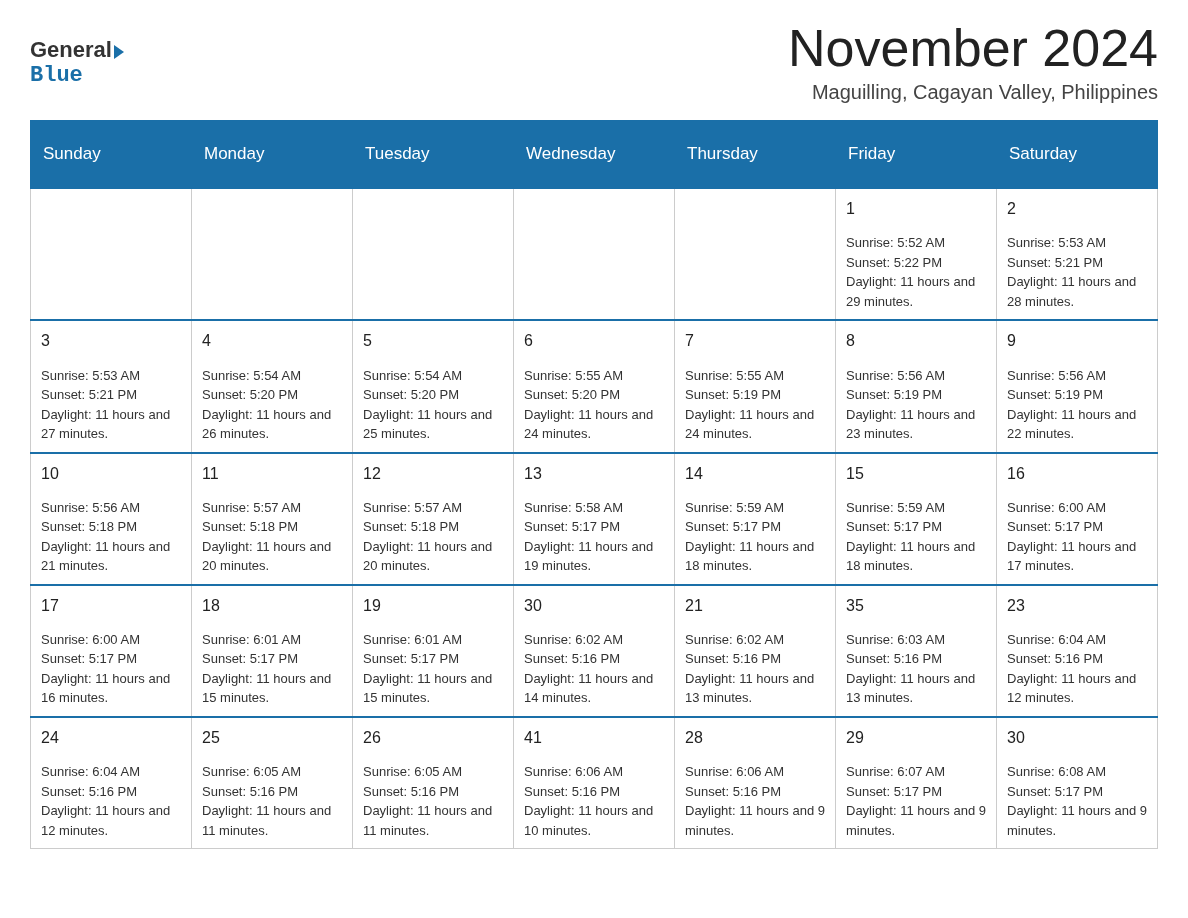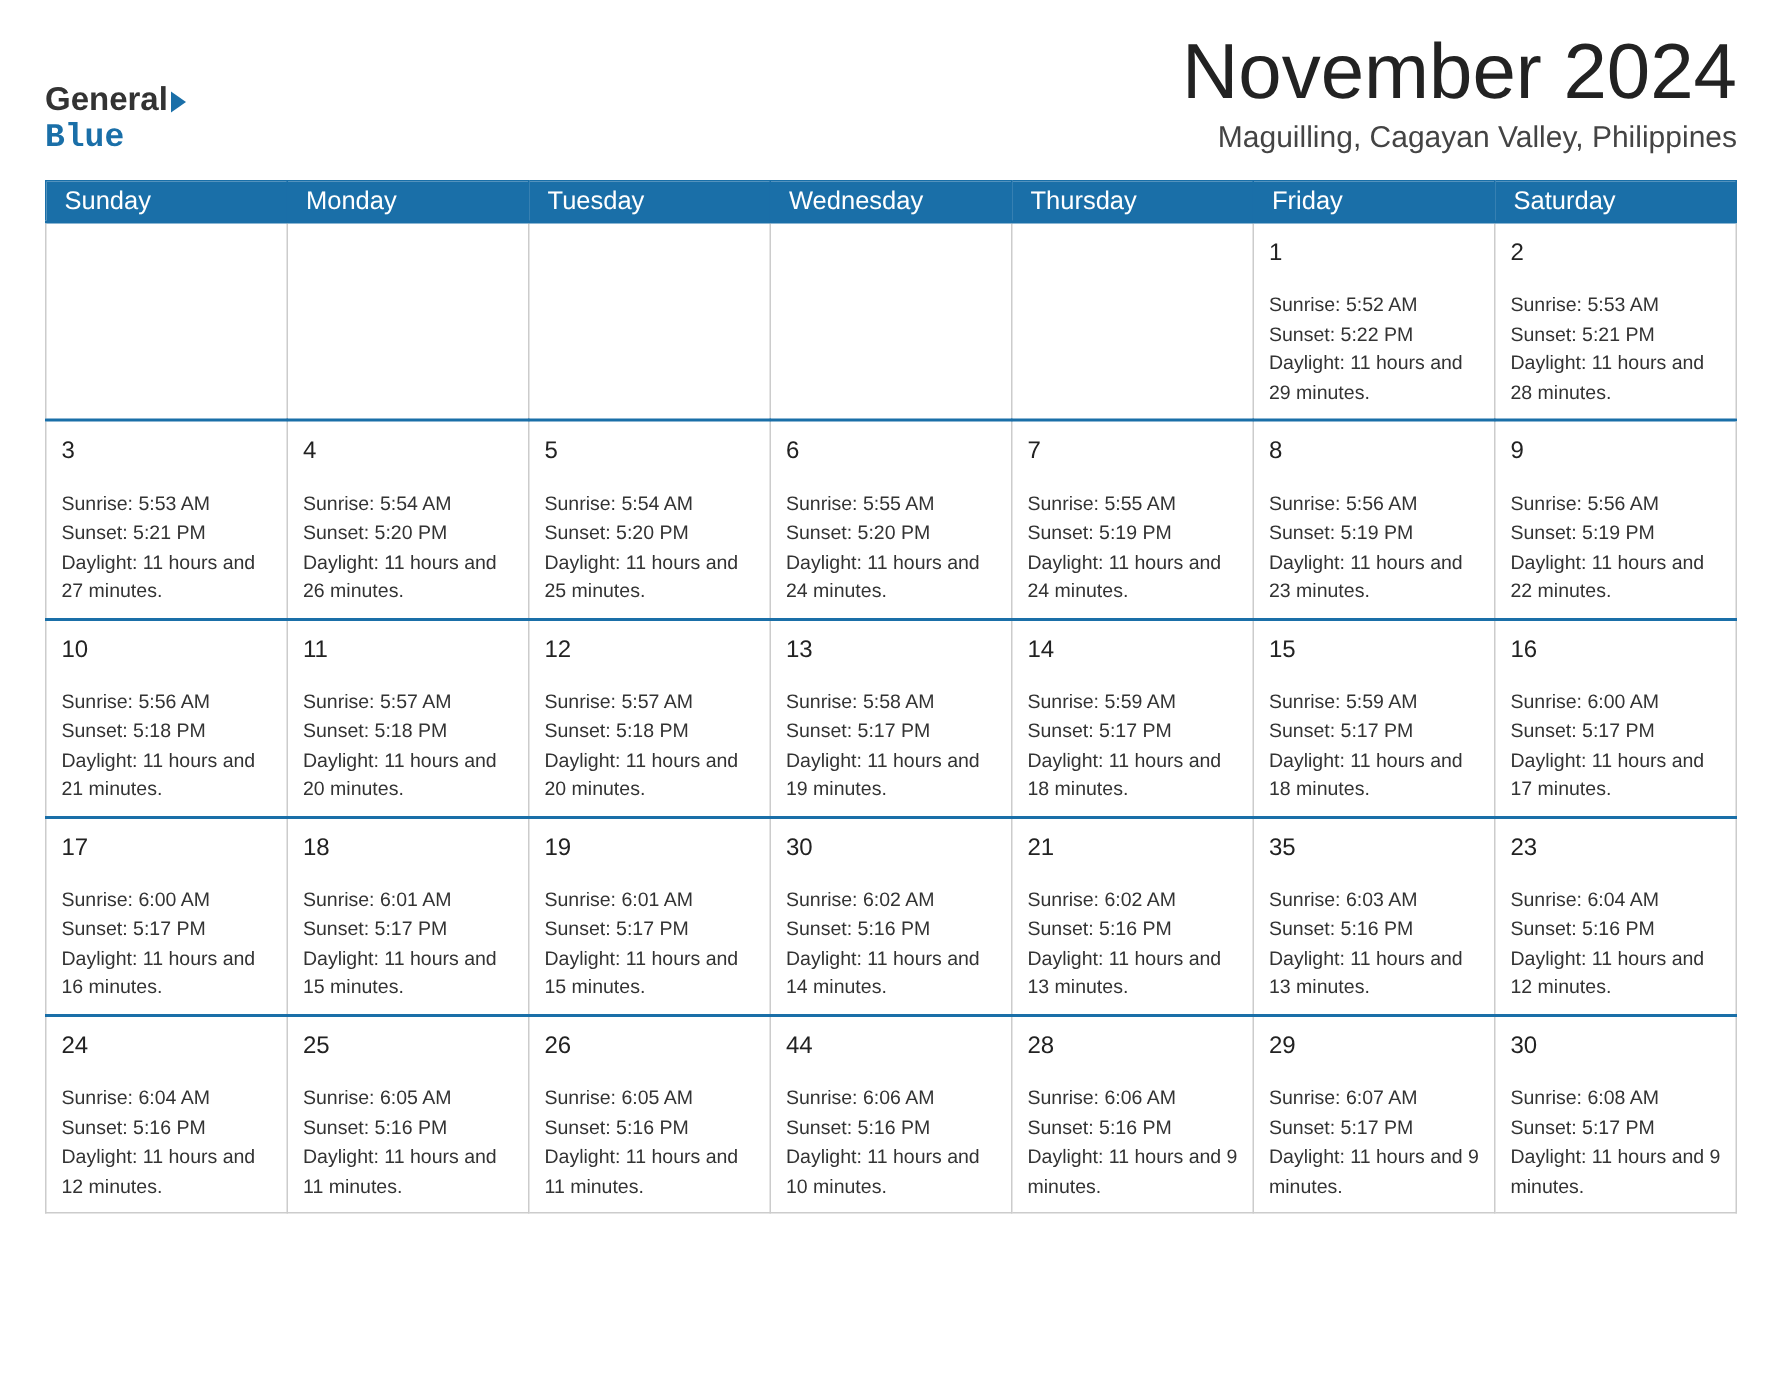--- a/index.html
+++ b/index.html
@@ -7,21 +7,21 @@
       font-family: Arial, Helvetica, sans-serif;
       background: #fff;
       color: #222;
       width: 1188px;
       min-height: 918px;
       padding: 20px 30px;
     }
     .header {
       display: flex;
       justify-content: space-between;
-      align-items: flex-end;
+      align-items: center;
       margin-bottom: 16px;
     }
     .logo-text-general {
       font-size: 22px;
       font-weight: bold;
       color: #333;
     }
     .logo-text-blue {
       font-size: 22px;
       font-weight: bold;
@@ -63,21 +63,21 @@
     .calendar-table {
       width: 100%;
       border-collapse: collapse;
       border: 1px solid #aaa;
     }
     .calendar-table thead tr th {
       background-color: #1a6fa8;
       color: #fff;
       font-size: 17px;
       font-weight: normal;
-      padding: 3px 12px;
+      padding: 23px 12px;
       text-align: left;
       border: 1px solid #1a6fa8;
     }
     .calendar-table tbody tr td {
       vertical-align: top;
       padding: 8px 10px;
       border: 1px solid #ccc;
       width: 14.28%;
       min-height: 100px;
       font-size: 13.5px;
@@ -298,21 +298,21 @@
 Sunset: 5:16 PM
 Daylight: 11 hours and 11 minutes.</div>
         </td>
         <td>
           <span class="day-number">26</span>
           <div class="day-info" style="white-space: pre-line;">Sunrise: 6:05 AM
 Sunset: 5:16 PM
 Daylight: 11 hours and 11 minutes.</div>
         </td>
         <td>
-          <span class="day-number">44</span>
+          <span class="day-number">41</span>
           <div class="day-info" style="white-space: pre-line;">Sunrise: 6:06 AM
 Sunset: 5:16 PM
 Daylight: 11 hours and 10 minutes.</div>
         </td>
         <td>
           <span class="day-number">28</span>
           <div class="day-info" style="white-space: pre-line;">Sunrise: 6:06 AM
 Sunset: 5:16 PM
 Daylight: 11 hours and 9 minutes.</div>
         </td>

